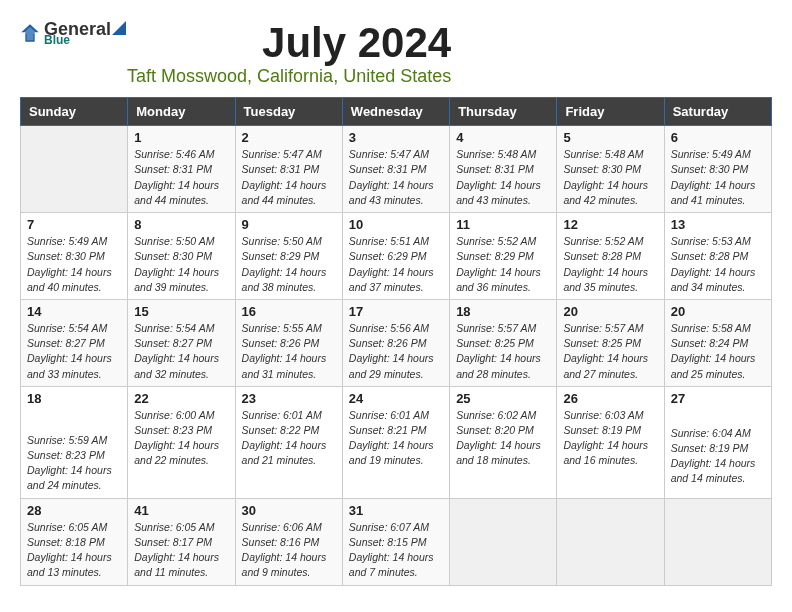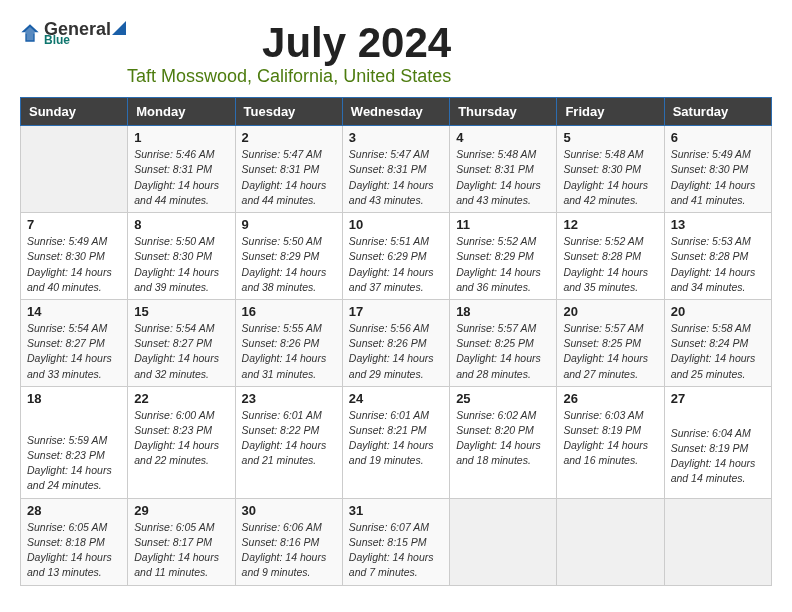--- a/index.html
+++ b/index.html
@@ -333,21 +333,21 @@
       </tr>
       <tr>
         <td>
           <span class="day-number">28</span>
           <div class="day-info" style="white-space: pre-line;">Sunrise: 6:05 AM
 Sunset: 8:18 PM
 Daylight: 14 hours
 and 13 minutes.</div>
         </td>
         <td>
-          <span class="day-number">29</span>
+          <span class="day-number">41</span>
           <div class="day-info" style="white-space: pre-line;">Sunrise: 6:05 AM
 Sunset: 8:17 PM
 Daylight: 14 hours
 and 11 minutes.</div>
         </td>
         <td>
           <span class="day-number">30</span>
           <div class="day-info" style="white-space: pre-line;">Sunrise: 6:06 AM
 Sunset: 8:16 PM
 Daylight: 14 hours

